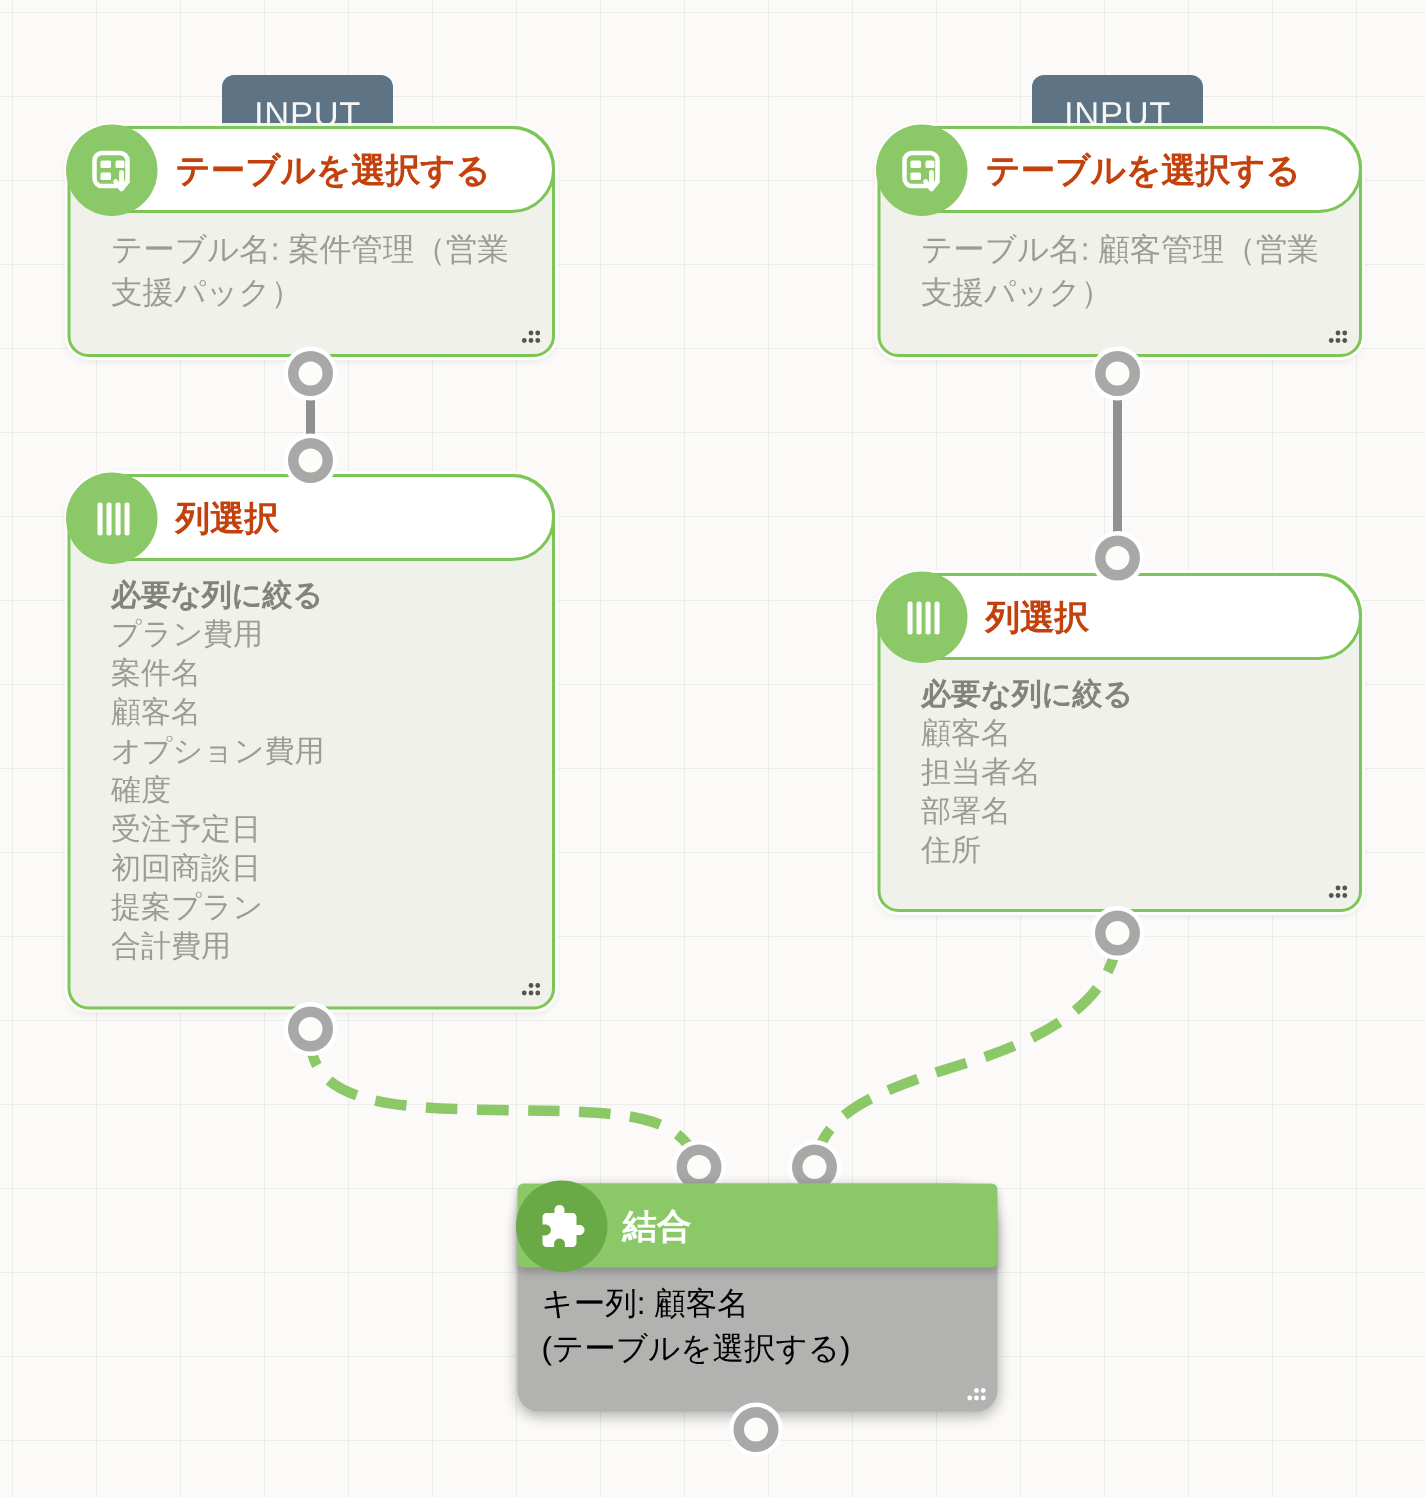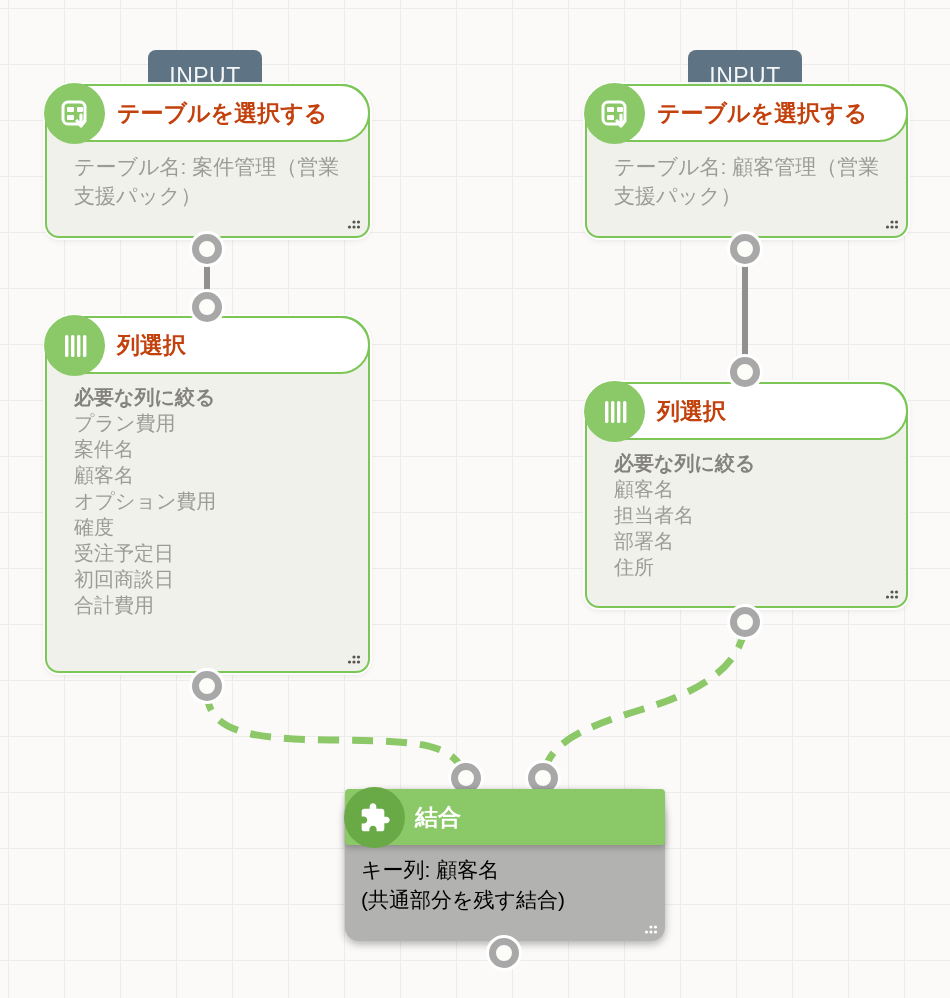--- a/index.html
+++ b/index.html
@@ -163,20 +163,21 @@
     <div class="node-body cols">
       <div class="cols-subtitle">必要な列に絞る</div>
       <div>
           <div>プラン費用</div>
           <div>案件名</div>
           <div>顧客名</div>
           <div>オプション費用</div>
           <div>確度</div>
           <div>受注予定日</div>
           <div>初回商談日</div>
+          <div>提案プラン</div>
           <div>合計費用</div>
         </div>
     </div>
     <svg class="grip" width="15" height="11" viewBox="0 0 15 11">
       <circle cx="8" cy="3" r="1.6" fill="#55554f"></circle>
         <circle cx="12.5" cy="3" r="1.6" fill="#55554f"></circle>
       <circle cx="3.5" cy="8" r="1.6" fill="#55554f"></circle>
         <circle cx="8" cy="8" r="1.6" fill="#55554f"></circle>
         <circle cx="12.5" cy="8" r="1.6" fill="#55554f"></circle>
     </svg>
@@ -216,21 +217,21 @@
     <div class="node-header">
       <div class="icon-circle">
         <svg width="32" height="32" viewBox="0 0 24 24">
           <path fill="#ffffff" d="M20.5 11H19V7c0-1.1-.9-2-2-2h-4V3.5C13 2.12 11.88 1 10.5 1S8 2.12 8 3.5V5H4c-1.1 0-1.99.9-1.99 2v3.8H3.5c1.49 0 2.7 1.21 2.7 2.7s-1.21 2.7-2.7 2.7H2V20c0 1.1.9 2 2 2h3.8v-1.5c0-1.49 1.21-2.7 2.7-2.7 1.49 0 2.7 1.21 2.7 2.7V22H17c1.1 0 2-.9 2-2v-4h1.5c1.38 0 2.5-1.12 2.5-2.5S21.88 11 20.5 11z"></path>
         </svg>
       </div>
       <span class="node-title">結合</span>
     </div>
     <div class="node-body">
       <div>キー列: 顧客名</div>
-      <div>(共通部分を残す結合)</div>
+      <div>(テーブルを選択する)</div>
     </div>
     <svg class="grip" width="15" height="11" viewBox="0 0 15 11">
       <circle cx="8" cy="3" r="1.6" fill="#ffffff"></circle>
         <circle cx="12.5" cy="3" r="1.6" fill="#ffffff"></circle>
       <circle cx="3.5" cy="8" r="1.6" fill="#ffffff"></circle>
         <circle cx="8" cy="8" r="1.6" fill="#ffffff"></circle>
         <circle cx="12.5" cy="8" r="1.6" fill="#ffffff"></circle>
     </svg>
   </div>
 

